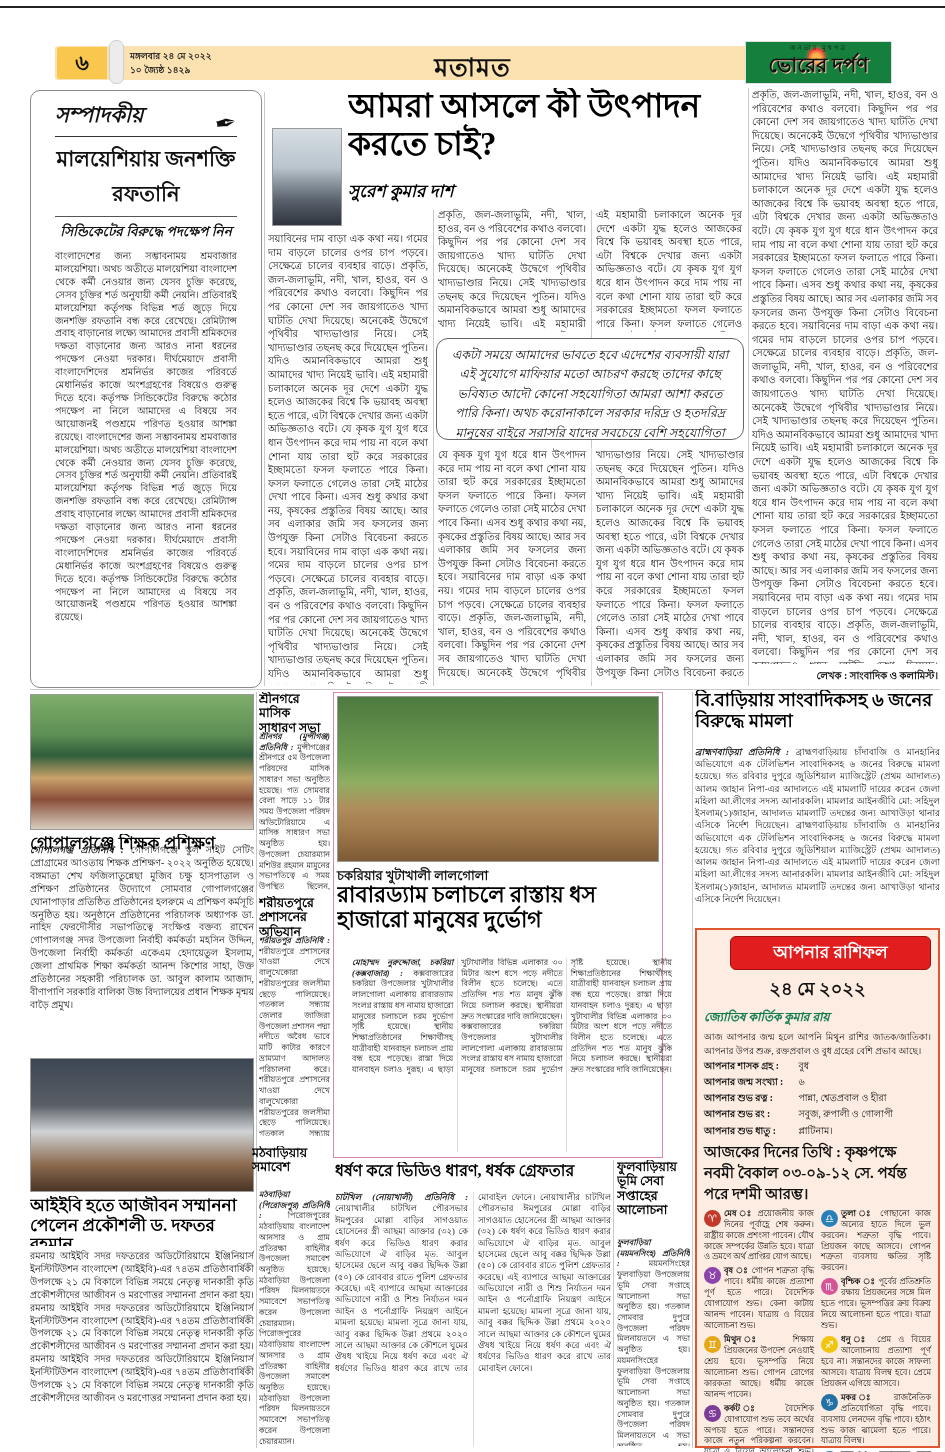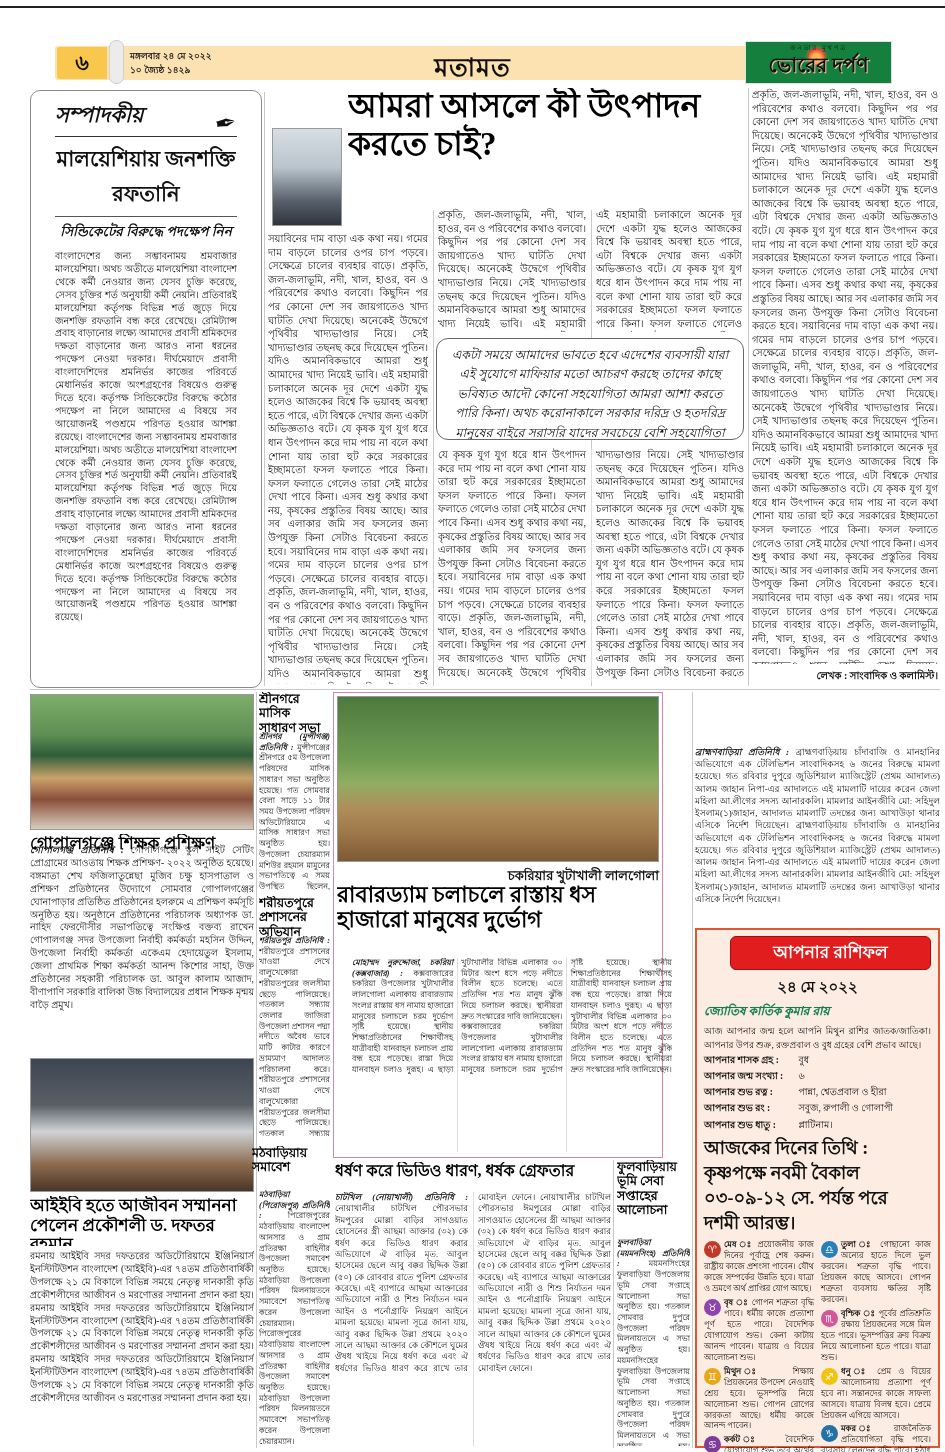--- a/index.html
+++ b/index.html
@@ -47,35 +47,35 @@
          background:#fff;font-size:12.5px;font-style:italic;text-align:center;line-height:1.55;padding:7px 10px;box-sizing:border-box;overflow:hidden;}
   
   .pinkbox{position:absolute;left:333px;top:692px;width:330px;height:466px;border:1px solid #d886ae;box-sizing:border-box;}
   .cols3{column-count:3;column-gap:8px;column-rule:1px solid #ddd;}
   .cols2{column-count:2;column-gap:10px;column-rule:1px solid #ddd;}
   
   .horo{position:absolute;left:695px;top:928px;width:245px;height:520px;border:2px solid #df5730;background:#fdece1;
         box-sizing:border-box;padding:6px 7px;font-family:"Liberation Serif",serif;}
   .horohead{position:relative;background:#e11d1d;border:1px solid #9e0f0f;border-radius:6px;height:32px;color:#fff;
             font-size:17px;font-weight:bold;text-align:center;line-height:32px;margin-left:26px;}
-  .horodate{text-align:center;font-weight:bold;font-size:15px;margin-top:5px;}
+  .horodate{text-align:center;font-weight:bold;font-size:18px;margin-top:5px;}
   .astro{text-align:left;font-weight:bold;font-style:italic;color:#15803d;font-size:12px;margin:2px 0 3px 0;text-shadow:0 0 1px #9db9ee;}
   .hintro{font-size:9px;line-height:1.5;text-align:justify;}
   .attr{font-size:9.5px;line-height:1.7;}
   .attr b{display:inline-block;width:92px;font-weight:bold;}
   .attr b::after{content:"  :";}
-  .tithi{font-size:18px;font-weight:bold;line-height:1.4;margin:3px 16px 4px 0;font-family:Liberation Serif, serif;}
+  .tithi{font-size:15px;font-weight:bold;line-height:1.4;margin:3px 16px 4px 0;font-family:Liberation Serif, serif;}
   .signcols{display:flex;gap:7px;}
   .signcol{width:50%;}
   .sign{font-size:8.3px;line-height:1.32;text-align:justify;margin-bottom:3px;}
   .sign .sicon{float:left;width:17px;height:17px;border-radius:50%;color:#fff;text-align:center;line-height:17px;
                font-size:10px;margin:1px 3px 0 0;font-family:"DejaVu Sans",sans-serif;}
   .sign b{font-weight:bold;}
   .sign b::after{content:" ঃ ";}
-  .kicker{font-size:13px;font-weight:bold;text-align:right;}
+  .kicker{font-size:13px;font-weight:bold;text-align:left;}
 </style>
 </head>
 <body>
 
 <div id="page">
   <div class="topline"></div>
 
   <div class="strip"></div>
   <div class="pnum">৬</div>
   <div class="bookmark"></div>
@@ -95,20 +95,21 @@
       <span class="edlabel">সম্পাদকীয়</span>
       <span class="penicon">✒</span>
     </div>
     <div class="edhead">মালয়েশিয়ায় জনশক্তি রফতানি</div>
     <div class="edsub">সিন্ডিকেটের বিরুদ্ধে পদক্ষেপ নিন</div>
     <div class="bodytxt" style="height:462px;">বাংলাদেশের জন্য সম্ভাবনাময় শ্রমবাজার মালয়েশিয়া। অথচ অতীতে মালয়েশিয়া বাংলাদেশ থেকে কর্মী নেওয়ার জন্য যেসব চুক্তি করেছে, সেসব চুক্তির শর্ত অনুযায়ী কর্মী নেয়নি। প্রতিবারই মালয়েশিয়া কর্তৃপক্ষ বিভিন্ন শর্ত জুড়ে দিয়ে জনশক্তি রফতানি বন্ধ করে রেখেছে। রেমিট্যান্স প্রবাহ বাড়ানোর লক্ষ্যে আমাদের প্রবাসী শ্রমিকদের দক্ষতা বাড়ানোর জন্য আরও নানা ধরনের পদক্ষেপ নেওয়া দরকার। দীর্ঘমেয়াদে প্রবাসী বাংলাদেশিদের শ্রমনির্ভর কাজের পরিবর্তে মেধানির্ভর কাজে অংশগ্রহণের বিষয়েও গুরুত্ব দিতে হবে। কর্তৃপক্ষ সিন্ডিকেটের বিরুদ্ধে কঠোর পদক্ষেপ না নিলে আমাদের এ বিষয়ে সব আয়োজনই পণ্ডশ্রমে পরিণত হওয়ার আশঙ্কা রয়েছে। বাংলাদেশের জন্য সম্ভাবনাময় শ্রমবাজার মালয়েশিয়া। অথচ অতীতে মালয়েশিয়া বাংলাদেশ থেকে কর্মী নেওয়ার জন্য যেসব চুক্তি করেছে, সেসব চুক্তির শর্ত অনুযায়ী কর্মী নেয়নি। প্রতিবারই মালয়েশিয়া কর্তৃপক্ষ বিভিন্ন শর্ত জুড়ে দিয়ে জনশক্তি রফতানি বন্ধ করে রেখেছে। রেমিট্যান্স প্রবাহ বাড়ানোর লক্ষ্যে আমাদের প্রবাসী শ্রমিকদের দক্ষতা বাড়ানোর জন্য আরও নানা ধরনের পদক্ষেপ নেওয়া দরকার। দীর্ঘমেয়াদে প্রবাসী বাংলাদেশিদের শ্রমনির্ভর কাজের পরিবর্তে মেধানির্ভর কাজে অংশগ্রহণের বিষয়েও গুরুত্ব দিতে হবে। কর্তৃপক্ষ সিন্ডিকেটের বিরুদ্ধে কঠোর পদক্ষেপ না নিলে আমাদের এ বিষয়ে সব আয়োজনই পণ্ডশ্রমে পরিণত হওয়ার আশঙ্কা রয়েছে।</div>
   </div>
 
   <div class="photo ph-author abs" style="left:272px;top:128px;width:70px;height:98px;"></div>
   <div class="hl abs" style="left:348px;top:88px;width:410px;height:92px;font-size:33px;">আমরা আসলে কী উৎপাদন করতে চাই?</div>
+  <div class="hl abs" style="left:348px;top:182px;width:410px;font-size:17px;font-style:italic;">সুরেশ কুমার দাশ</div>
 
   <div class="vr" style="left:264px;top:92px;height:594px;"></div>
   <div class="vr" style="left:433px;top:210px;height:476px;"></div>
   <div class="vr" style="left:591px;top:210px;height:476px;"></div>
   <div class="vr" style="left:748px;top:88px;height:598px;"></div>
 
   <div class="bodytxt abs" style="left:268px;top:232px;width:160px;height:452px;font-size:10px;">সয়াবিনের দাম বাড়া এক কথা নয়। গমের দাম বাড়লে চালের ওপর চাপ পড়বে। সেক্ষেত্রে চালের ব্যবহার বাড়ে। প্রকৃতি, জল-জলাভূমি, নদী, খাল, হাওর, বন ও পরিবেশের কথাও বলবো। কিছুদিন পর পর কোনো দেশ সব জায়গাতেও খাদ্য ঘাটতি দেখা দিয়েছে। অনেকেই উদ্বেগে পৃথিবীর খাদ্যভাণ্ডার নিয়ে। সেই খাদ্যভাণ্ডার তছনছ করে দিয়েছেন পুতিন। যদিও অমানবিকভাবে আমরা শুধু আমাদের খাদ্য নিয়েই ভাবি। এই মহামারী চলাকালে অনেক দূর দেশে একটা যুদ্ধ হলেও আজকের বিশ্বে কি ভয়াবহ অবস্থা হতে পারে, এটা বিশ্বকে দেখার জন্য একটা অভিজ্ঞতাও বটে। যে কৃষক যুগ যুগ ধরে ধান উৎপাদন করে দাম পায় না বলে কথা শোনা যায় তারা হুট করে সরকারের ইচ্ছামতো ফসল ফলাতে পারে কিনা। ফসল ফলাতে গেলেও তারা সেই মাঠের দেখা পাবে কিনা। এসব শুধু কথার কথা নয়, কৃষকের প্রস্তুতির বিষয় আছে। আর সব এলাকার জমি সব ফসলের জন্য উপযুক্ত কিনা সেটাও বিবেচনা করতে হবে। সয়াবিনের দাম বাড়া এক কথা নয়। গমের দাম বাড়লে চালের ওপর চাপ পড়বে। সেক্ষেত্রে চালের ব্যবহার বাড়ে। প্রকৃতি, জল-জলাভূমি, নদী, খাল, হাওর, বন ও পরিবেশের কথাও বলবো। কিছুদিন পর পর কোনো দেশ সব জায়গাতেও খাদ্য ঘাটতি দেখা দিয়েছে। অনেকেই উদ্বেগে পৃথিবীর খাদ্যভাণ্ডার নিয়ে। সেই খাদ্যভাণ্ডার তছনছ করে দিয়েছেন পুতিন। যদিও অমানবিকভাবে আমরা শুধু আমাদের খাদ্য নিয়েই ভাবি। এই মহামারী চলাকালে অনেক দূর দেশে একটা যুদ্ধ হলেও আজকের বিশ্বে কি ভয়াবহ অবস্থা হতে পারে, এটা বিশ্বকে দেখার জন্য একটা অভিজ্ঞতাও বটে। যে কৃষক যুগ যুগ ধরে ধান উৎপাদন করে দাম পায় না বলে কথা শোনা যায় তারা হুট করে সরকারের ইচ্ছামতো ফসল ফলাতে পারে কিনা। ফসল ফলাতে গেলেও তারা সেই মাঠের দেখা পাবে কিনা। এসব শুধু কথার কথা নয়, কৃষকের প্রস্তুতির বিষয় আছে। আর সব এলাকার জমি সব ফসলের জন্য উপযুক্ত কিনা সেটাও বিবেচনা করতে হবে। সয়াবিনের দাম বাড়া এক কথা নয়। গমের দাম বাড়লে চালের ওপর চাপ পড়বে। সেক্ষেত্রে চালের ব্যবহার বাড়ে। প্রকৃতি, জল-জলাভূমি, নদী, খাল, হাওর, বন ও পরিবেশের কথাও বলবো। কিছুদিন পর পর কোনো দেশ সব জায়গাতেও খাদ্য ঘাটতি দেখা দিয়েছে। অনেকেই উদ্বেগে পৃথিবীর খাদ্যভাণ্ডার নিয়ে। সেই খাদ্যভাণ্ডার তছনছ করে দিয়েছেন পুতিন। যদিও অমানবিকভাবে আমরা শুধু আমাদের খাদ্য নিয়েই ভাবি। এই মহামারী চলাকালে অনেক দূর দেশে একটা যুদ্ধ হলেও আজকের বিশ্বে কি ভয়াবহ অবস্থা হতে পারে, এটা বিশ্বকে দেখার জন্য একটা অভিজ্ঞতাও বটে। যে কৃষক যুগ যুগ ধরে ধান উৎপাদন করে দাম পায় না বলে কথা শোনা যায় তারা হুট করে সরকারের ইচ্ছামতো ফসল ফলাতে পারে কিনা। ফসল ফলাতে গেলেও তারা সেই মাঠের দেখা পাবে কিনা। এসব শুধু কথার কথা নয়, কৃষকের প্রস্তুতির বিষয় আছে। আর সব এলাকার জমি সব ফসলের জন্য উপযুক্ত কিনা সেটাও বিবেচনা করতে হবে।</div>
   <div class="bodytxt abs" style="left:438px;top:208px;width:148px;height:124px;font-size:10px;">প্রকৃতি, জল-জলাভূমি, নদী, খাল, হাওর, বন ও পরিবেশের কথাও বলবো। কিছুদিন পর পর কোনো দেশ সব জায়গাতেও খাদ্য ঘাটতি দেখা দিয়েছে। অনেকেই উদ্বেগে পৃথিবীর খাদ্যভাণ্ডার নিয়ে। সেই খাদ্যভাণ্ডার তছনছ করে দিয়েছেন পুতিন। যদিও অমানবিকভাবে আমরা শুধু আমাদের খাদ্য নিয়েই ভাবি। এই মহামারী চলাকালে অনেক দূর দেশে একটা যুদ্ধ হলেও আজকের বিশ্বে কি ভয়াবহ অবস্থা হতে পারে, এটা বিশ্বকে দেখার জন্য একটা অভিজ্ঞতাও বটে। যে কৃষক যুগ যুগ ধরে ধান উৎপাদন করে দাম পায় না বলে কথা শোনা যায় তারা হুট করে সরকারের ইচ্ছামতো ফসল ফলাতে পারে কিনা। ফসল ফলাতে গেলেও তারা সেই মাঠের দেখা পাবে কিনা। এসব শুধু কথার কথা নয়, কৃষকের প্রস্তুতির বিষয় আছে। আর সব এলাকার জমি সব ফসলের জন্য উপযুক্ত কিনা সেটাও বিবেচনা করতে হবে। সয়াবিনের দাম বাড়া এক কথা নয়। গমের দাম বাড়লে চালের ওপর চাপ পড়বে। সেক্ষেত্রে চালের ব্যবহার বাড়ে। প্রকৃতি, জল-জলাভূমি, নদী, খাল, হাওর, বন ও পরিবেশের কথাও বলবো। কিছুদিন পর পর কোনো দেশ সব জায়গাতেও খাদ্য ঘাটতি দেখা দিয়েছে। অনেকেই উদ্বেগে পৃথিবীর খাদ্যভাণ্ডার নিয়ে। সেই খাদ্যভাণ্ডার তছনছ করে দিয়েছেন পুতিন। যদিও অমানবিকভাবে আমরা শুধু আমাদের খাদ্য নিয়েই ভাবি। এই মহামারী চলাকালে অনেক দূর দেশে একটা যুদ্ধ হলেও আজকের বিশ্বে কি ভয়াবহ অবস্থা হতে পারে, এটা বিশ্বকে দেখার জন্য একটা অভিজ্ঞতাও বটে। যে কৃষক যুগ যুগ ধরে ধান উৎপাদন করে দাম পায় না বলে কথা শোনা যায় তারা হুট করে সরকারের ইচ্ছামতো ফসল ফলাতে পারে কিনা। ফসল ফলাতে গেলেও তারা সেই মাঠের দেখা পাবে কিনা। এসব শুধু কথার কথা নয়, কৃষকের প্রস্তুতির বিষয় আছে। আর সব এলাকার জমি সব ফসলের জন্য উপযুক্ত কিনা সেটাও বিবেচনা করতে হবে। সয়াবিনের দাম বাড়া এক কথা নয়। গমের দাম বাড়লে চালের ওপর চাপ পড়বে। সেক্ষেত্রে চালের ব্যবহার বাড়ে।</div>
   <div class="bodytxt abs" style="left:596px;top:208px;width:146px;height:124px;font-size:10px;">এই মহামারী চলাকালে অনেক দূর দেশে একটা যুদ্ধ হলেও আজকের বিশ্বে কি ভয়াবহ অবস্থা হতে পারে, এটা বিশ্বকে দেখার জন্য একটা অভিজ্ঞতাও বটে। যে কৃষক যুগ যুগ ধরে ধান উৎপাদন করে দাম পায় না বলে কথা শোনা যায় তারা হুট করে সরকারের ইচ্ছামতো ফসল ফলাতে পারে কিনা। ফসল ফলাতে গেলেও তারা সেই মাঠের দেখা পাবে কিনা। এসব শুধু কথার কথা নয়, কৃষকের প্রস্তুতির বিষয় আছে। আর সব এলাকার জমি সব ফসলের জন্য উপযুক্ত কিনা সেটাও বিবেচনা করতে হবে। সয়াবিনের দাম বাড়া এক কথা নয়। গমের দাম বাড়লে চালের ওপর চাপ পড়বে। সেক্ষেত্রে চালের ব্যবহার বাড়ে। প্রকৃতি, জল-জলাভূমি, নদী, খাল, হাওর, বন ও পরিবেশের কথাও বলবো। কিছুদিন পর পর কোনো দেশ সব জায়গাতেও খাদ্য ঘাটতি দেখা দিয়েছে। অনেকেই উদ্বেগে পৃথিবীর খাদ্যভাণ্ডার নিয়ে। সেই খাদ্যভাণ্ডার তছনছ করে দিয়েছেন পুতিন। যদিও অমানবিকভাবে আমরা শুধু আমাদের খাদ্য নিয়েই ভাবি। এই মহামারী চলাকালে অনেক দূর দেশে একটা যুদ্ধ হলেও আজকের বিশ্বে কি ভয়াবহ অবস্থা হতে পারে, এটা বিশ্বকে দেখার জন্য একটা অভিজ্ঞতাও বটে। যে কৃষক যুগ যুগ ধরে ধান উৎপাদন করে দাম পায় না বলে কথা শোনা যায় তারা হুট করে সরকারের ইচ্ছামতো ফসল ফলাতে পারে কিনা। ফসল ফলাতে গেলেও তারা সেই মাঠের দেখা পাবে কিনা। এসব শুধু কথার কথা নয়, কৃষকের প্রস্তুতির বিষয় আছে। আর সব এলাকার জমি সব ফসলের জন্য উপযুক্ত কিনা সেটাও বিবেচনা করতে হবে। সয়াবিনের দাম বাড়া এক কথা নয়। গমের দাম বাড়লে চালের ওপর চাপ পড়বে। সেক্ষেত্রে চালের ব্যবহার বাড়ে। প্রকৃতি, জল-জলাভূমি, নদী, খাল, হাওর, বন ও পরিবেশের কথাও বলবো। কিছুদিন পর পর কোনো দেশ সব জায়গাতেও খাদ্য ঘাটতি দেখা দিয়েছে। অনেকেই উদ্বেগে পৃথিবীর খাদ্যভাণ্ডার নিয়ে। সেই খাদ্যভাণ্ডার তছনছ করে দিয়েছেন পুতিন। যদিও অমানবিকভাবে আমরা শুধু আমাদের খাদ্য নিয়েই ভাবি।</div>
   <div class="quote">একটা সময়ে আমাদের ভাবতে হবে এদেশের ব্যবসায়ী যারা এই সুযোগে মাফিয়ার মতো আচরণ করছে তাদের কাছে ভবিষ্যত আদৌ কোনো সহযোগিতা আমরা আশা করতে পারি কিনা। অথচ করোনাকালে সরকার দরিদ্র ও হতদরিদ্র মানুষের বাইরে সরাসরি যাদের সবচেয়ে বেশি সহযোগিতা করেছে তারা সম্ভবত ব্যবসায়ী গোষ্ঠী। অন্য অনেক দেশের ব্যবসায়ীরা সরকারকে সহযোগিতা করেছে করোনাকালে, আমাদের দেশে উল্টো সরকারের কাছ থেকে সুবিধাই নিয়েছে ব্যবসায়ীরা।</div>
@@ -164,20 +165,21 @@
   <div class="vr" style="left:613px;top:1160px;height:288px;"></div>
 
   <div class="hl abs" style="left:617px;top:1160px;width:73px;font-size:12.5px;">ফুলবাড়িয়ায় ভূমি সেবা সপ্তাহের আলোচনা</div>
   <div class="bodysm abs" style="left:617px;top:1238px;width:73px;height:208px;">
     <b class="dateline">ফুলবাড়িয়া (ময়মনসিংহ) প্রতিনিধি :</b>
     <span>ময়মনসিংহের ফুলবাড়িয়া উপজেলায় ভূমি সেবা সপ্তাহে আলোচনা সভা অনুষ্ঠিত হয়। গতকাল সোমবার দুপুরে উপজেলা পরিষদ মিলনায়তনে এ সভা অনুষ্ঠিত হয়। ময়মনসিংহের ফুলবাড়িয়া উপজেলায় ভূমি সেবা সপ্তাহে আলোচনা সভা অনুষ্ঠিত হয়। গতকাল সোমবার দুপুরে উপজেলা পরিষদ মিলনায়তনে এ সভা অনুষ্ঠিত হয়। ময়মনসিংহের ফুলবাড়িয়া উপজেলায় ভূমি সেবা সপ্তাহে আলোচনা সভা অনুষ্ঠিত হয়। গতকাল সোমবার দুপুরে উপজেলা পরিষদ মিলনায়তনে এ সভা অনুষ্ঠিত হয়।</span>
   </div>
 
   <div class="vr" style="left:692px;top:692px;height:756px;"></div>
 
+  <div class="hl abs" style="left:695px;top:690px;width:245px;height:52px;font-size:18px;">বি.বাড়িয়ায় সাংবাদিকসহ ৬ জনের বিরুদ্ধে মামলা</div>
   <div class="bodytxt abs" style="left:695px;top:746px;width:245px;height:176px;font-size:9px;">
     <b class="dateline">ব্রাহ্মণবাড়িয়া প্রতিনিধি :</b>
     <span>ব্রাহ্মণবাড়িয়ায় চাঁদাবাজি ও মানহানির অভিযোগে এক টেলিভিশন সাংবাদিকসহ ৬ জনের বিরুদ্ধে মামলা হয়েছে। গত রবিবার দুপুরে জুডিশিয়াল ম্যাজিস্ট্রেট (প্রথম আদালত) আলম জাহান নিপা-এর আদালতে এই মামলাটি দায়ের করেন জেলা মহিলা আ.লীগের সদস্য আনারকলি। মামলার আইনজীবি মো: সহিদুল ইসলাম(১)জাহান, আদালত মামলাটি তদন্তের জন্য আখাউড়া থানার এসিকে নির্দেশ দিয়েছেন। ব্রাহ্মণবাড়িয়ায় চাঁদাবাজি ও মানহানির অভিযোগে এক টেলিভিশন সাংবাদিকসহ ৬ জনের বিরুদ্ধে মামলা হয়েছে। গত রবিবার দুপুরে জুডিশিয়াল ম্যাজিস্ট্রেট (প্রথম আদালত) আলম জাহান নিপা-এর আদালতে এই মামলাটি দায়ের করেন জেলা মহিলা আ.লীগের সদস্য আনারকলি। মামলার আইনজীবি মো: সহিদুল ইসলাম(১)জাহান, আদালত মামলাটি তদন্তের জন্য আখাউড়া থানার এসিকে নির্দেশ দিয়েছেন।</span>
   </div>
 
   <div class="horo">
     <div class="horohead">আপনার রাশিফল</div>
     <div class="horodate">২৪ মে ২০২২</div>
     <div class="astro">জ্যোতিষ কার্তিক কুমার রায়</div>
     <div class="hintro">আজ আপনার জন্ম হলে আপনি মিথুন রাশির জাতক/জাতিকা। আপনার উপর শুক্র, রক্তপ্রবাল ও বুধ গ্রহের বেশি প্রভাব আছে।</div>

